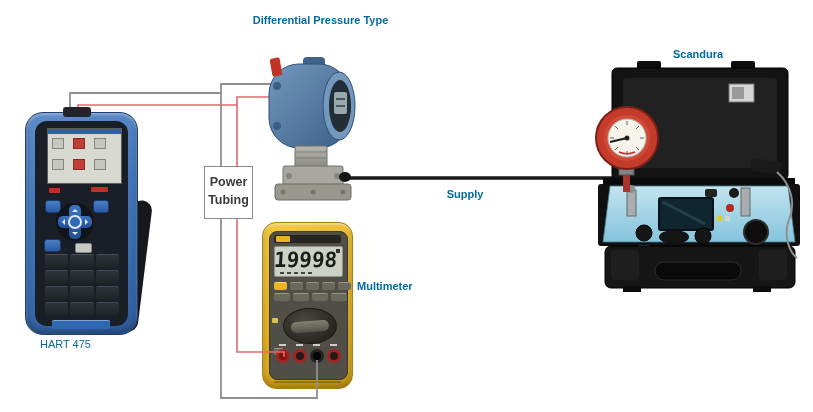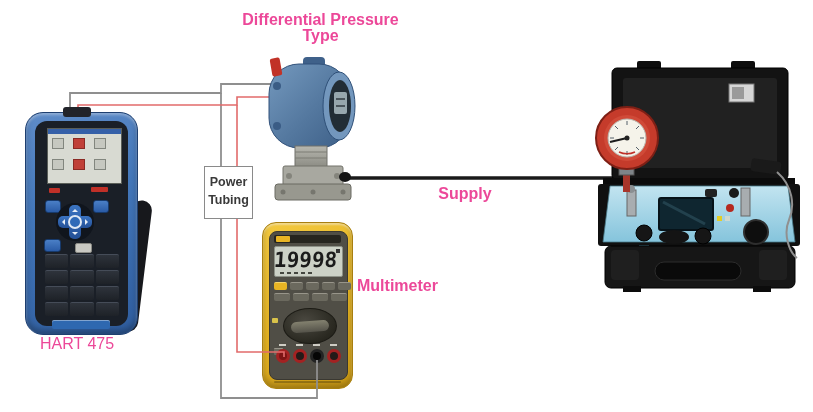--- a/index.html
+++ b/index.html
@@ -1,19 +1,19 @@
 <!DOCTYPE html>
 <html><head>
 <meta charset="utf-8">
 <style>
   html,body{margin:0;padding:0;background:#fff;}
   .canvas{position:relative;width:813px;height:412px;background:#ffffff;overflow:hidden;
           font-family:"Liberation Sans",sans-serif;color:#3c3c3c;}
   .abs{position:absolute;}
-  .lbl{position:absolute;font-size:16px;font-weight:600;color:#ec4899;line-height:16px;}
+  .lbl{position:absolute;font-size:11px;font-weight:600;color:#0369a1;line-height:16px;}
   .center{text-align:center;}
 
   
   #wire-layer{position:absolute;left:0;top:0;z-index:2;}
 
   
   .hart{left:25px;top:112px;width:113px;height:223px;z-index:3;}
   .hart-strap{left:100px;top:88px;width:20px;height:132px;background:#17181c;border-radius:10px;
               transform:rotate(7deg);z-index:0;}
   .hart-body{left:0;top:0;right:0;bottom:0;border-radius:18px;z-index:1;
@@ -89,20 +89,21 @@
     <path d="M 70 122 L 70 93 L 221 93 L 221 84 L 288 84" fill="none" stroke="#8f8f8f" stroke-width="1.8"></path>
     <path d="M 221 93 L 221 398 L 317 398 L 317 360" fill="none" stroke="#8f8f8f" stroke-width="1.8"></path>
     <path d="M 78 122 L 78 105 L 237 105 L 237 97 L 290 97" fill="none" stroke="#e26b6b" stroke-width="1.6"></path>
     <path d="M 237 105 L 237 352 L 284 352 L 284 357" fill="none" stroke="#e26b6b" stroke-width="1.6"></path>
     <path d="M 344 178 L 618 178" fill="none" stroke="#1a1a1a" stroke-width="3.5"></path>
   </svg>
 
   <div class="lbl center" style="left:238px;top:12px;width:165px;">
     <div>Differential Pressure Type</div>
   </div>
+  <div class="lbl center" style="left:650px;top:46px;width:96px;z-index:5;">Scandura</div>
   <div class="lbl center" style="left:430px;top:186px;width:70px;z-index:5;">Supply</div>
   <div class="lbl" style="left:357px;top:278px;z-index:5;">Multimeter</div>
   <div class="lbl" style="left:40px;top:336px;font-weight:400;z-index:5;">HART 475</div>
 
   <div class="abs hart">
     <div class="abs hart-strap"></div>
     <div class="abs hart-body"></div>
     <div class="abs hart-connector"></div>
     <div class="abs hart-face"></div>
     <div class="abs hart-screen">

